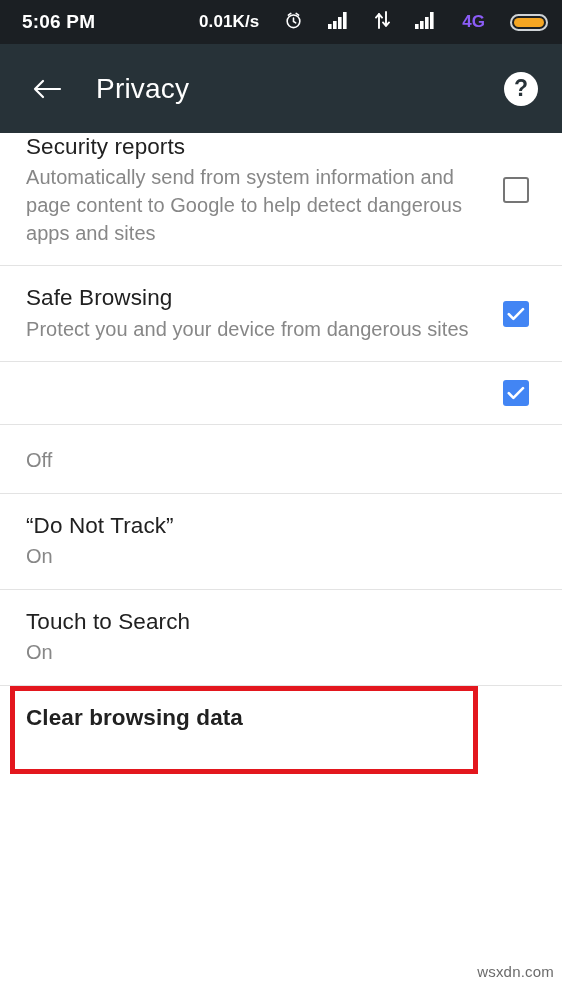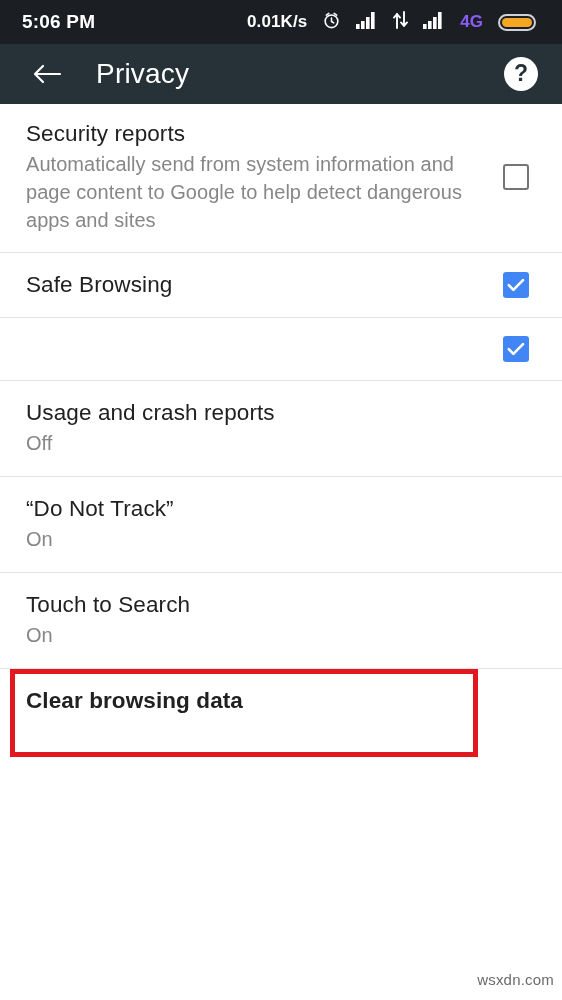--- a/index.html
+++ b/index.html
@@ -18,34 +18,34 @@
     height: 1000px;
     background: #ffffff;
   }
 
   
   .status-bar {
     height: 44px;
     background: #1b1f23;
     display: flex;
     align-items: center;
-    padding: 0 26px 0 22px;
+    padding: 0 14px 0 22px;
     color: #ffffff;
   }
   .status-time {
     font-size: 19px;
     font-weight: bold;
     letter-spacing: 0.2px;
     color: #ffffff;
   }
   .status-right {
     margin-left: auto;
     display: flex;
     align-items: center;
-    gap: 15px;
+    gap: 25px;
     text-align: right;
   }
   .status-speed {
     font-size: 17px;
     font-weight: bold;
     color: #ffffff;
     letter-spacing: 0.1px;
   }
   .net-label {
     font-size: 17px;
@@ -68,21 +68,21 @@
   }
   .battery-fill {
     background: #f5a623;
     height: 100%;
     width: 100%;
     border-radius: 6px;
   }
 
   
   .toolbar {
-    height: 60px;
+    height: 89px;
     background: #273238;
     display: flex;
     align-items: center;
     padding: 0 24px 0 30px;
   }
   .back-btn {
     width: 34px;
     height: 34px;
     display: flex;
     align-items: center;
@@ -121,21 +121,21 @@
   .list {
     background: #ffffff;
   }
   .row {
     position: relative;
     display: flex;
     align-items: flex-start;
     padding: 18px 26px 18px 26px;
     background: #ffffff;
   }
-  .row.first { padding-top: 16px; }
+  .row.first { padding-top: 0; }
   .row-text {
     flex: 1 1 auto;
     min-width: 0;
     padding-right: 16px;
   }
   .row-title {
     font-size: 22.5px;
     color: #212121;
     line-height: 1.22;
     letter-spacing: 0.1px;
@@ -195,21 +195,21 @@
     width: 468px;
     height: 88px;
     border: 5px solid #e3171e;
     pointer-events: none;
     z-index: 5;
   }
 
   .watermark {
     position: absolute;
     right: 8px;
-    bottom: 12px;
+    bottom: 20px;
     font-size: 15px;
     color: #6b6b6b;
     font-family: "Liberation Sans", sans-serif;
     letter-spacing: 0.2px;
   }
 </style>
 </head>
 <body>
 
 <div class="screen">
@@ -283,20 +283,21 @@
       </div>
       <div class="cb-wrap">
         <span class="cb unchecked"></span>
       </div>
     </div>
     <div class="divider"></div>
 
     <div class="row">
       <div class="row-text">
         <div class="row-title">Safe Browsing</div>
+        <div class="row-sub narrow2">Protect you and your device from dangerous sites</div>
       </div>
       <div class="cb-wrap">
         <span class="cb checked">
           <svg width="18" height="14" viewBox="0 0 18 14">
             <path d="M1.8 7.2 6.4 11.8 16 2.2" fill="none" stroke="#ffffff" stroke-width="2.6" stroke-linecap="round" stroke-linejoin="round"></path>
           </svg>
         </span>
       </div>
     </div>
     <div class="divider"></div>
@@ -309,21 +310,20 @@
           <svg width="18" height="14" viewBox="0 0 18 14">
             <path d="M1.8 7.2 6.4 11.8 16 2.2" fill="none" stroke="#ffffff" stroke-width="2.6" stroke-linecap="round" stroke-linejoin="round"></path>
           </svg>
         </span>
       </div>
     </div>
     <div class="divider"></div>
 
     <div class="row">
       <div class="row-text">
-        <div class="row-title">Usage and crash reports</div>
         <div class="row-sub">Off</div>
       </div>
     </div>
     <div class="divider"></div>
 
     <div class="row">
       <div class="row-text">
         <div class="row-title">“Do Not Track”</div>
         <div class="row-sub">On</div>
       </div>

